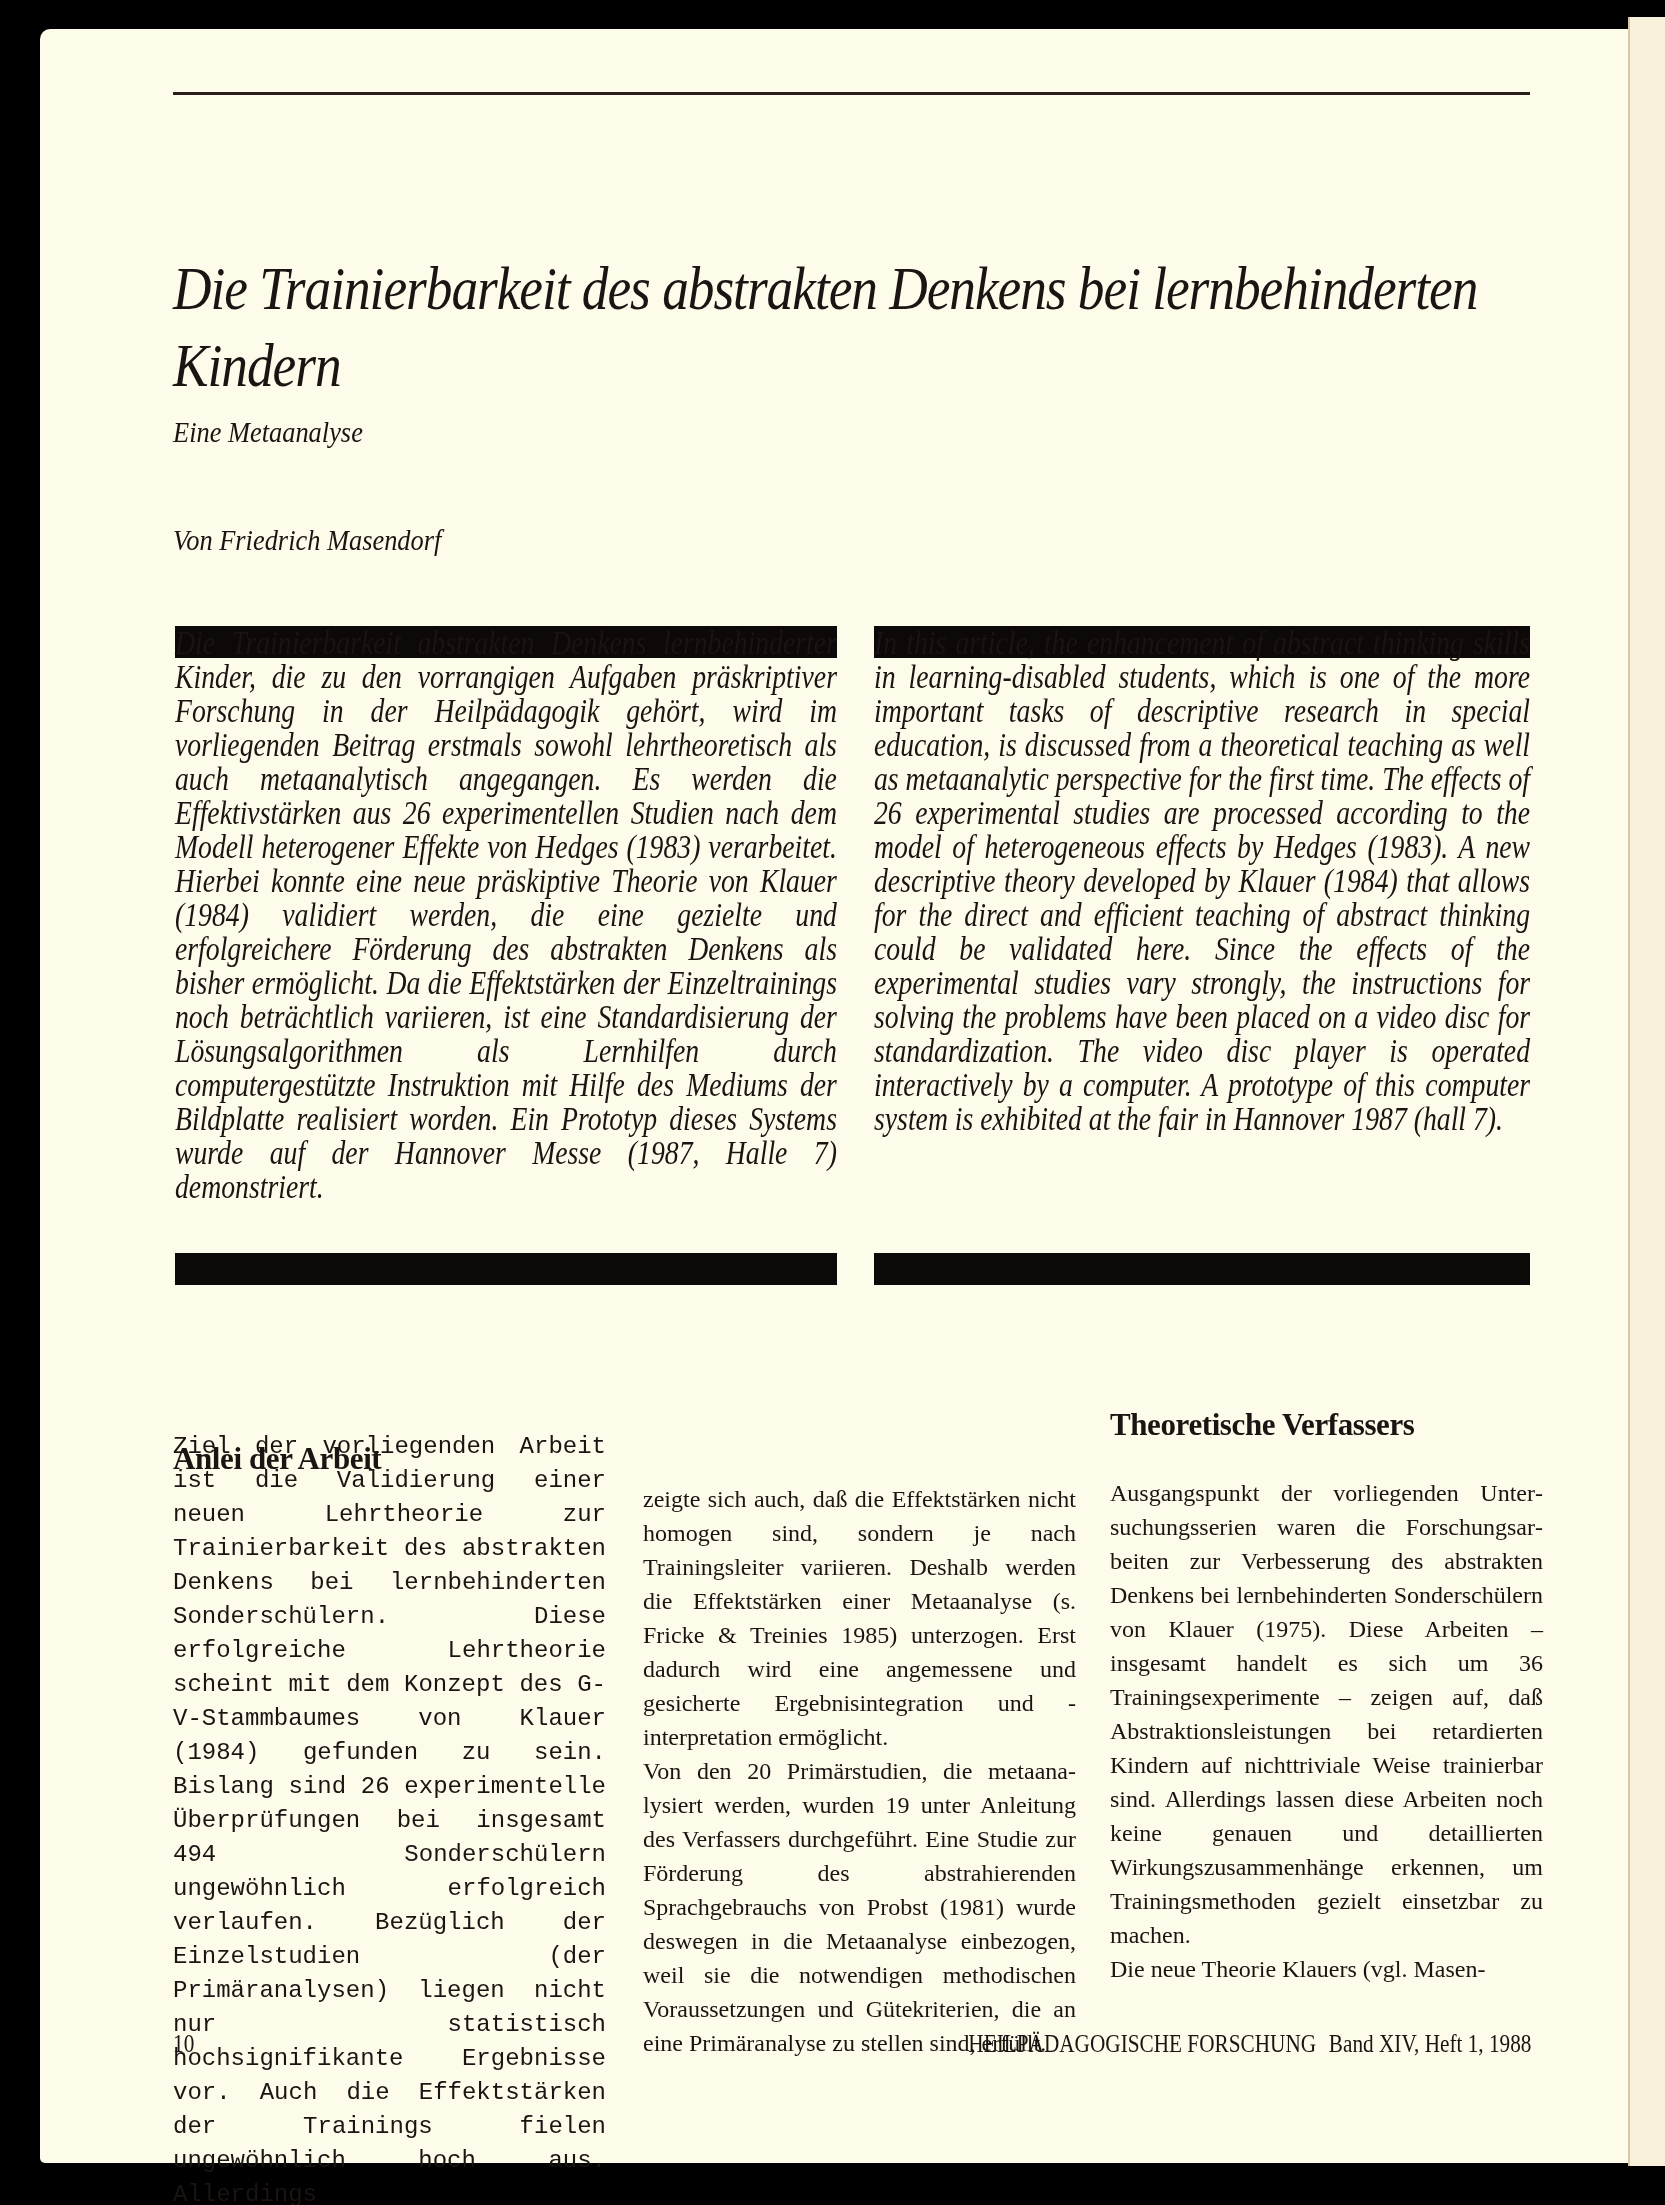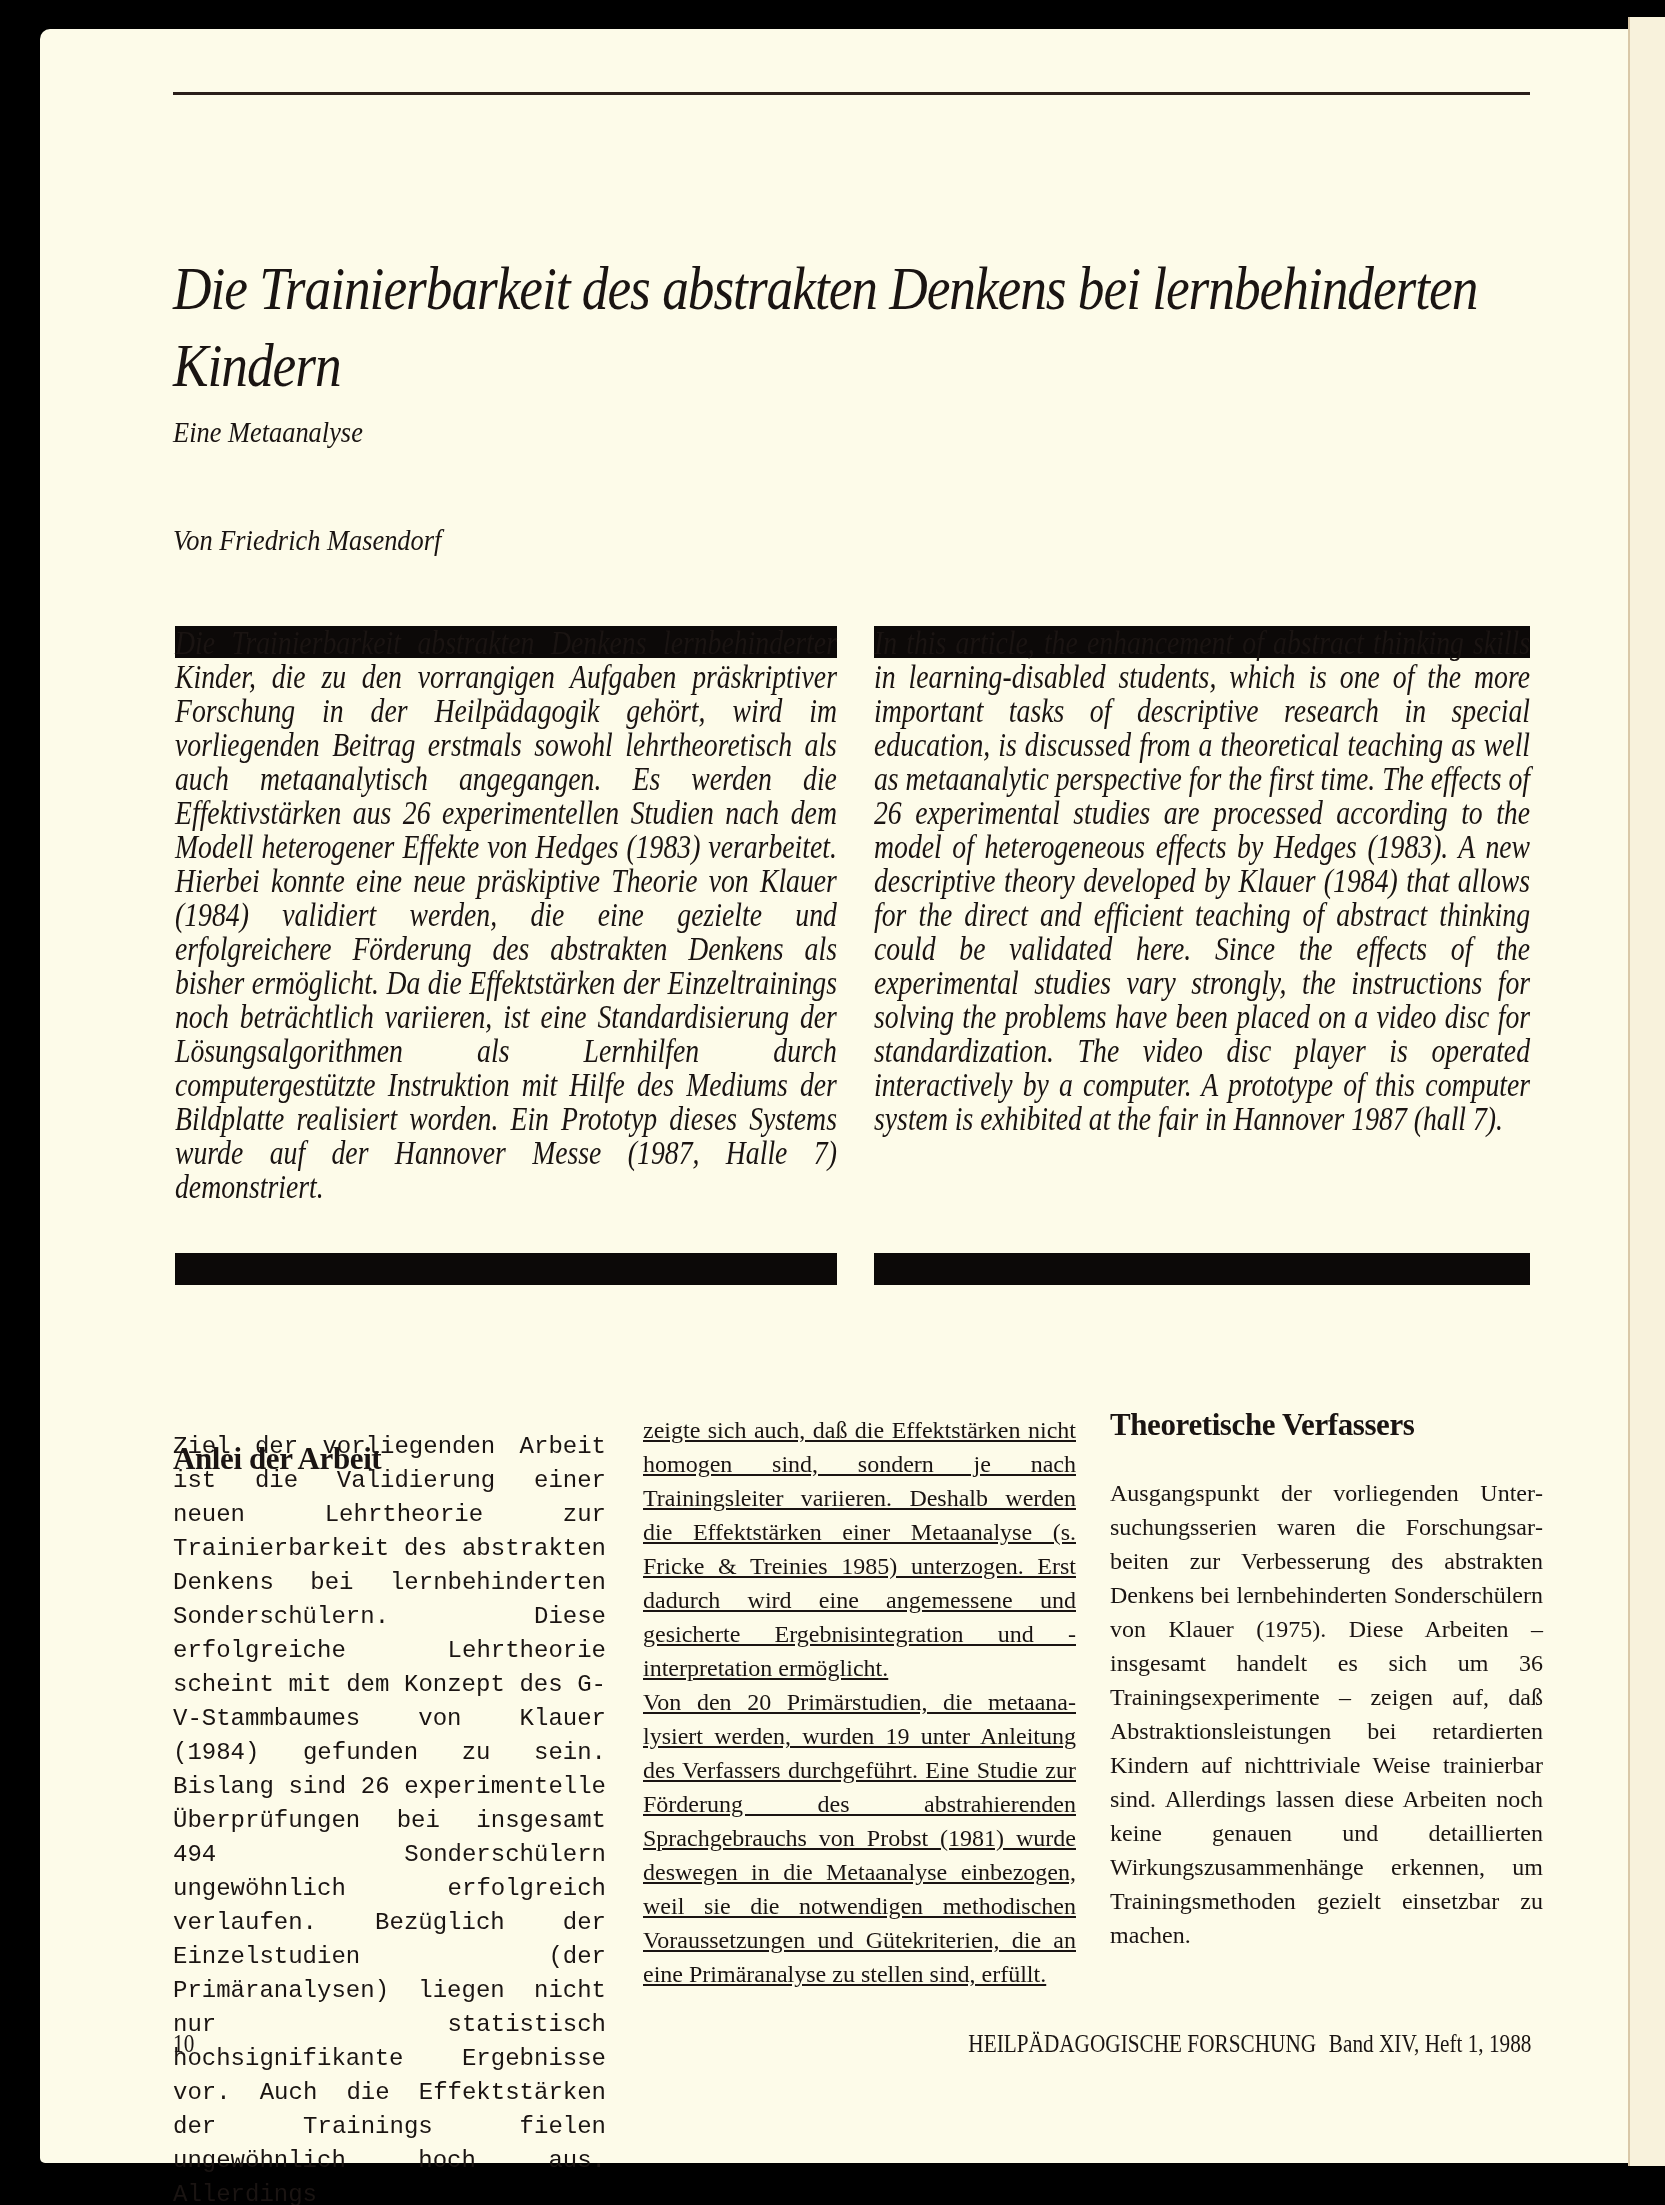--- a/index.html
+++ b/index.html
@@ -107,21 +107,21 @@
   }
   .col {
     position: absolute;
     font-size: 24px;
     line-height: 34px;
     text-align: justify;
     margin: 0;
   }
   .col p { margin: 0; }
   .col1 { left: 173px; top: 1430px; width: 433px; font-family: Liberation Mono, monospace; }
-  .col2 { left: 643px; top: 1413px; width: 433px; text-decoration: underline; }
+  .col2 { left: 643px; top: 1482px; width: 433px; }
   .col3 { left: 1110px; top: 1476px; width: 433px; }
   .h1 { left: 173px; top: 1441px; }
   .h3 { left: 1110px; top: 1407px; }
 
   .footer-page {
     position: absolute;
     left: 173px; top: 2030px;
     font-size: 25px;
     transform: scaleX(0.85);
     transform-origin: left top;
@@ -168,19 +168,20 @@
 </div>
 
 <div class="col col2">
   <p>zeigte sich auch, daß die Effektstärken nicht homogen sind, sondern je nach Trainingsleiter variieren. Deshalb wer­den die Effektstärken einer Metaanalyse (s. Fricke &amp; Treinies 1985) unterzogen. Erst dadurch wird eine angemessene und gesicherte Ergebnisintegration und -interpretation ermöglicht.</p>
   <p>Von den 20 Primärstudien, die metaana­lysiert werden, wurden 19 unter Anlei­tung des Verfassers durchgeführt. Eine Studie zur Förderung des abstrahieren­den Sprachgebrauchs von Probst (1981) wurde deswegen in die Metaanalyse ein­bezogen, weil sie die notwendigen me­thodischen Voraussetzungen und Güte­kriterien, die an eine Primäranalyse zu stellen sind, erfüllt.</p>
 </div>
 
 <h2 class="section-heading h3">Theoretische Verfassers</h2>
 <div class="col col3">
   <p>Ausgangspunkt der vorliegenden Unter­suchungsserien waren die Forschungsar­beiten zur Verbesserung des abstrakten Denkens bei lernbehinderten Sonder­schülern von Klauer (1975). Diese Arbei­ten – insgesamt handelt es sich um 36 Trainingsexperimente – zeigen auf, daß Abstraktionsleistungen bei retardierten Kindern auf nichttriviale Weise trainier­bar sind. Allerdings lassen diese Arbei­ten noch keine genauen und detaillier­ten Wirkungszusammenhänge erken­nen, um Trainingsmethoden gezielt ein­setzbar zu machen.</p>
+  <p style="text-align:left">Die neue Theorie Klauers (vgl. Masen-</p>
 </div>
 
 <div class="footer-page">10</div>
 <div class="footer-journal">
   <span>HEILPÄDAGOGISCHE FORSCHUNG</span><span>Band XIV, Heft 1, 1988</span>
 </div>
 
 
 </body></html>

